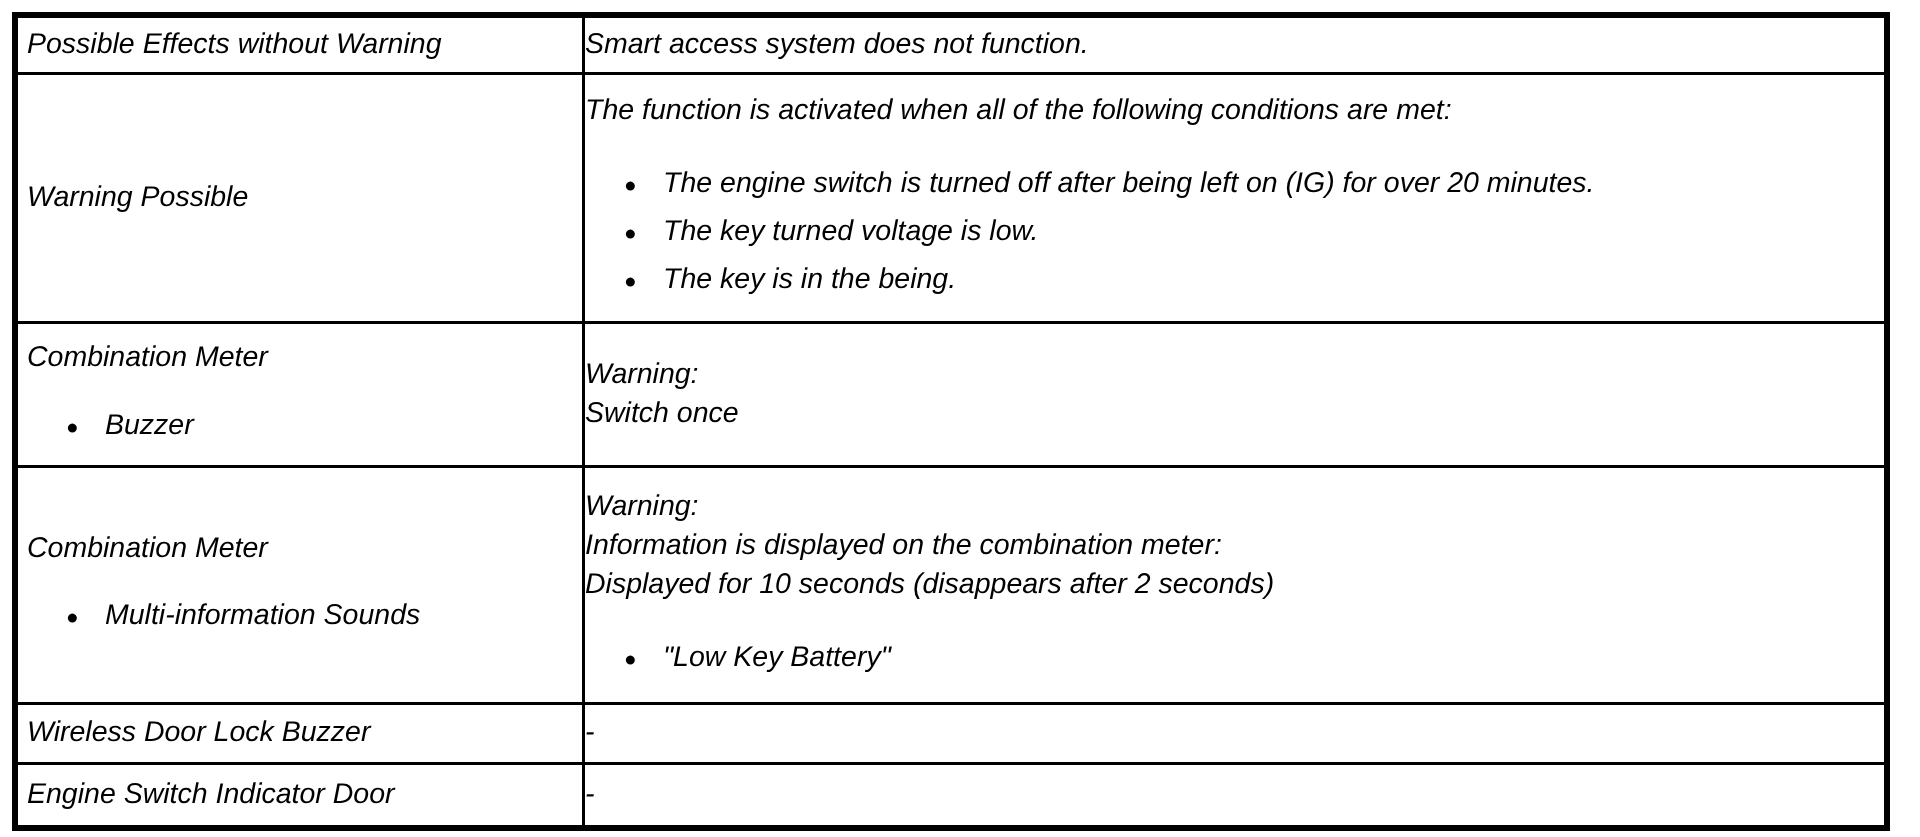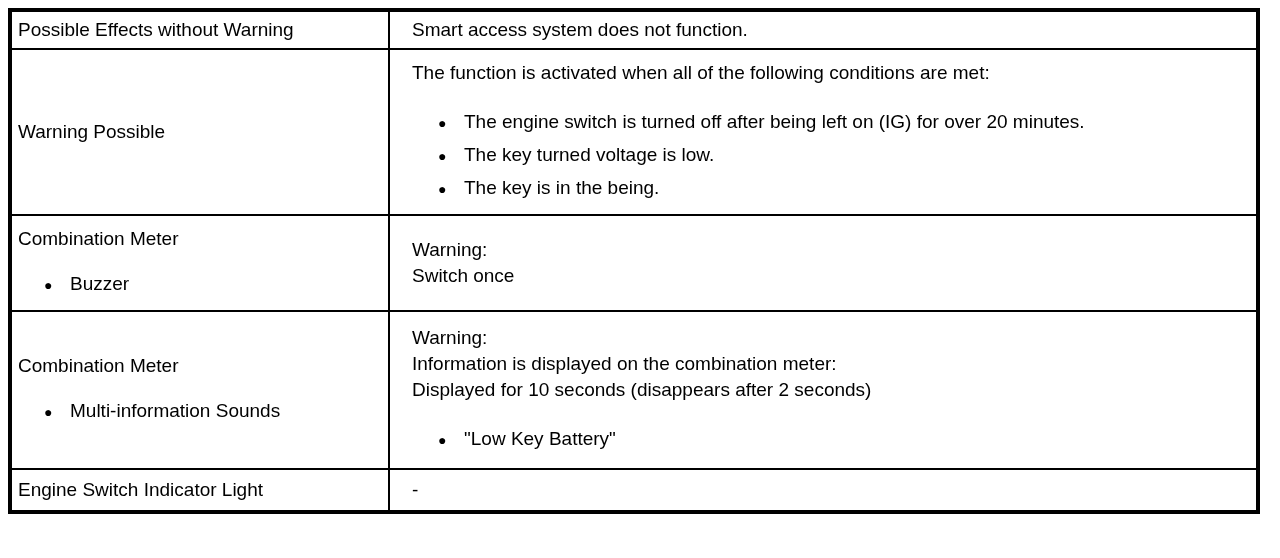--- a/index.html
+++ b/index.html
@@ -24,23 +24,24 @@
     border: 4px solid #000000;
     table-layout: fixed;
     font-size: 19px;
     line-height: 26px;
   }
   td {
     border: 2px solid #000000;
     vertical-align: middle;
     padding: 4px 6px;
     overflow: hidden;
+    font-style: italic;
   }
   td.c1 { width: 364px; }
-  td.c2 { padding-left: 22px; }
+  td.c2 { padding-left: 0; }
   tr.r1 td { height: 28px; }
   tr.r2 td { height: 156px; }
   tr.r3 td { height: 86px; }
   tr.r4 td { height: 148px; }
   tr.r5 td { height: 30px; }
   tr.r6 td { height: 32px; }
   .line { white-space: nowrap; }
   .bullet-row {
     display: flex;
     align-items: baseline;
@@ -124,24 +125,32 @@
         <div class="line">Information is displayed on the combination meter:</div>
         <div class="line">Displayed for 10 seconds (disappears after 2 seconds)</div>
         <div class="spacer-lg"></div>
         <div class="bullet-row">
           <span class="bullet">●</span>
           <span>"Low Key Battery"</span>
         </div>
       </td>
     </tr>
 
+    <tr class="r5">
+      <td class="c1">
+        <div class="line">Wireless Door Lock Buzzer</div>
+      </td>
+      <td class="c2">
+        <div class="line">-</div>
+      </td>
+    </tr>
 
     <tr class="r6">
       <td class="c1">
-        <div class="line">Engine Switch Indicator Light</div>
+        <div class="line">Engine Switch Indicator Door</div>
       </td>
       <td class="c2">
         <div class="line">-</div>
       </td>
     </tr>
 
   </tbody>
     </table>
 </div>
 

